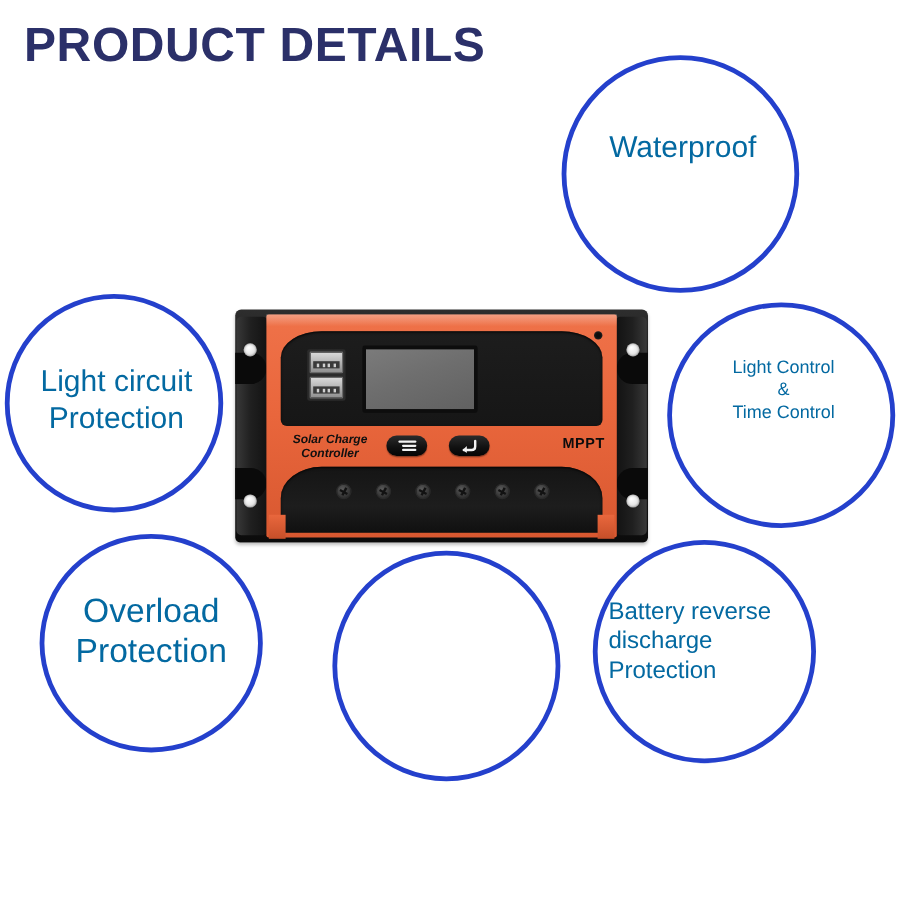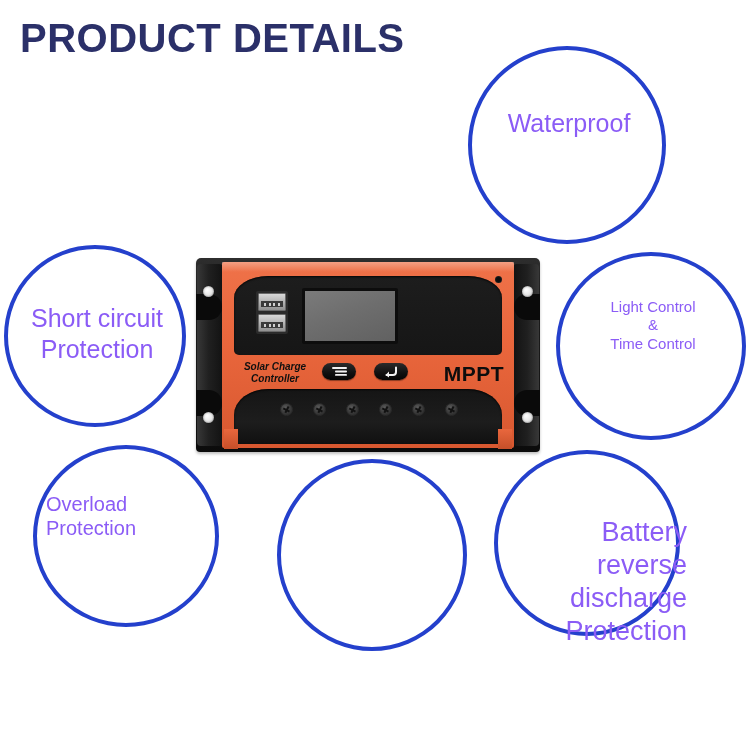--- a/index.html
+++ b/index.html
@@ -36,21 +36,21 @@
   .feature-circle {
     position: absolute;
     border: 4px solid #2440cc;
     border-radius: 50%;
     box-sizing: border-box;
     display: flex;
     align-items: center;
     justify-content: center;
   }
   .feature-label {
-    color: #8b5cf6;
+    color: #0369a1;
     line-height: 1.22;
     white-space: pre-line;
     position: absolute;
     width: 230px;
   }
 
   
   #circle-waterproof        { left: 468px; top: 46px;  width: 198px; height: 198px; }
   #circle-short-circuit     { left: 4px;   top: 245px; width: 182px; height: 182px; }
   #circle-light-time        { left: 556px; top: 252px; width: 190px; height: 188px; }
@@ -66,29 +66,29 @@
   #label-short-circuit {
     left: 6px; top: 303px; width: 182px;
     font-size: 25px; text-align: center;
   }
   #label-light-time {
     left: 563px; top: 298px; width: 180px;
     font-size: 15px; text-align: center;
   }
   #label-overload {
     left: 46px; top: 492px; width: 160px;
-    font-size: 20px; 
+    font-size: 28px; text-align: center;
   }
   #label-battery-overvolt {
     left: 292px; top: 500px; width: 176px;
     font-size: 25px; text-align: left;
   }
   #label-battery-reverse {
-    left: 507px; top: 516px; width: 180px;
-    font-size: 27px; text-align: right;
+    left: 507px; top: 498px; width: 180px;
+    font-size: 20px; text-align: left;
   }
 
   
   #product-photo {
     position: absolute;
     left: 196px;
     top: 256px;
     width: 344px;
     height: 198px;
   }
@@ -238,21 +238,21 @@
     justify-content: center;
   }
   #key-menu { left: 100px; }
   #key-back { left: 152px; }
   .key svg { display: block; }
 
   .mppt-text {
     position: absolute;
     right: 10px; top: 100px;
     color: #0d0d0d;
-    font-size: 21px;
+    font-size: 12px;
     font-weight: bold;
     letter-spacing: 0.5px;
   }
 
   
   .terminal-row {
     position: absolute;
     left: 46px; top: 14px;
     width: 178px;
     display: flex;
@@ -295,21 +295,21 @@
 <body>
 
 <div id="page">
 
   <div id="page-title">PRODUCT DETAILS</div>
 
   <div class="feature-circle" id="circle-waterproof"></div>
   <div class="feature-label" id="label-waterproof">Waterproof</div>
 
   <div class="feature-circle" id="circle-short-circuit"></div>
-  <div class="feature-label" id="label-short-circuit">Short circuit
+  <div class="feature-label" id="label-short-circuit">Light circuit
 Protection</div>
 
   <div class="feature-circle" id="circle-light-time"></div>
   <div class="feature-label" id="label-light-time">Light Control
 &amp;
 Time Control</div>
 
   <div class="feature-circle" id="circle-overload"></div>
   <div class="feature-label" id="label-overload">Overload
 Protection</div>

